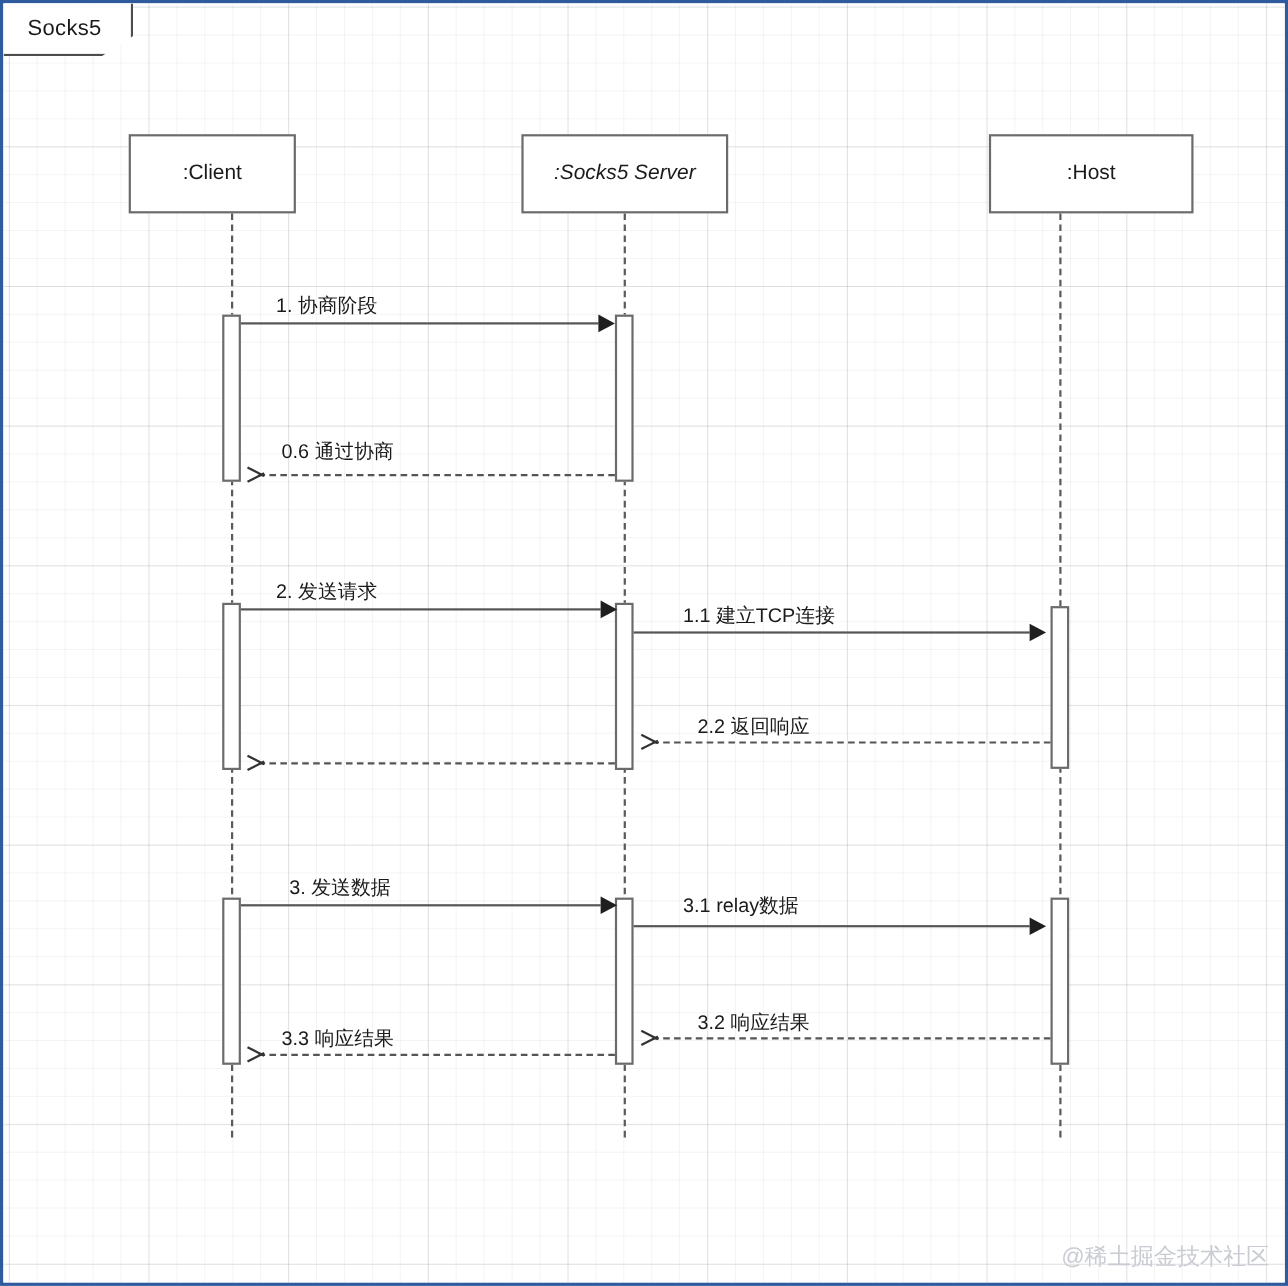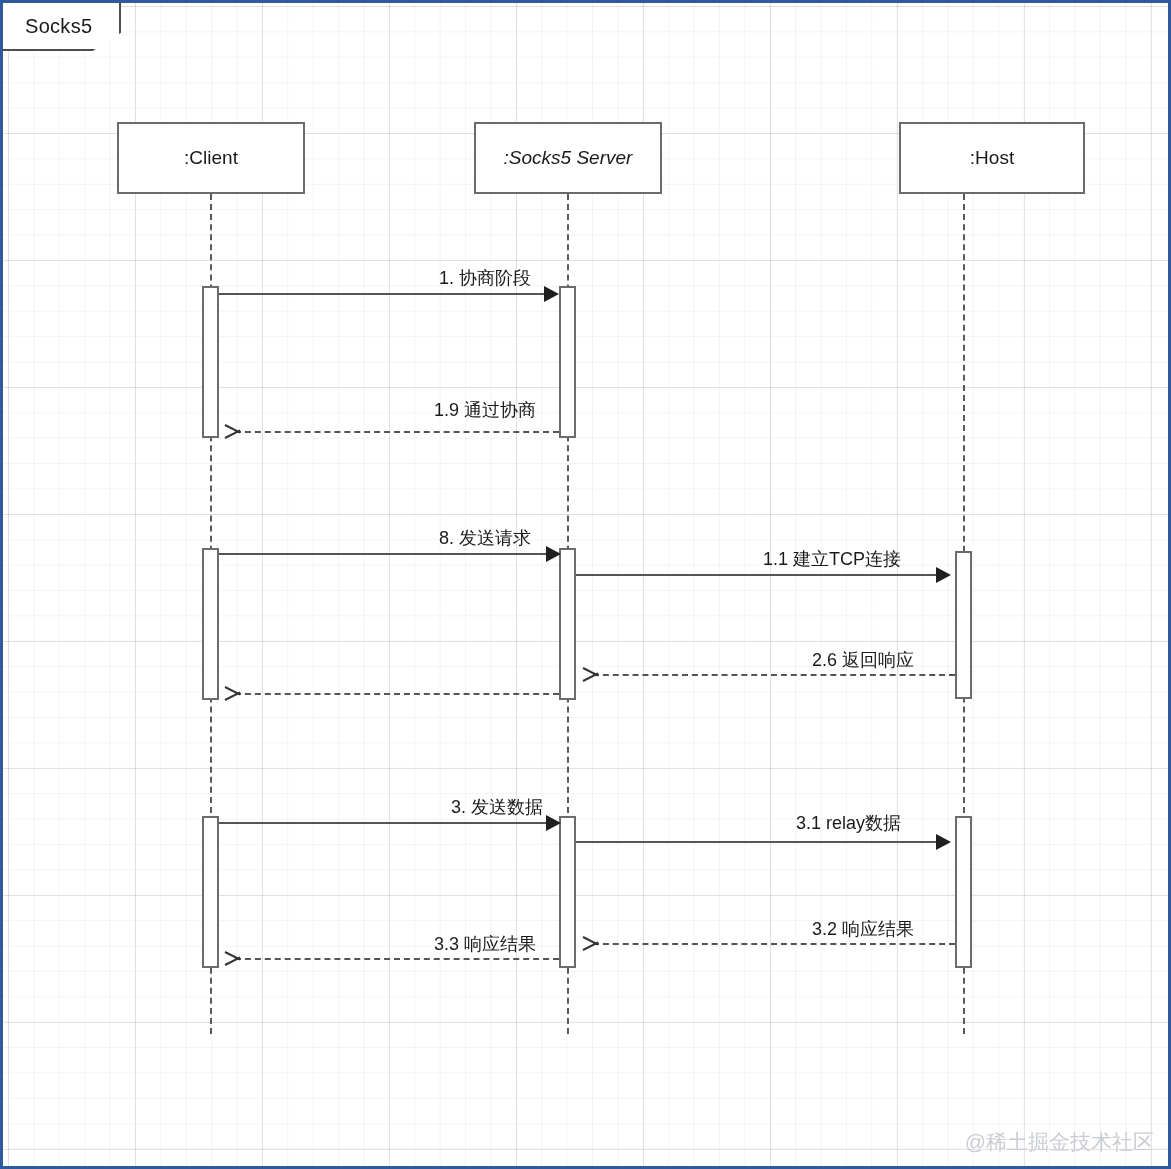--- a/index.html
+++ b/index.html
@@ -107,42 +107,42 @@
     height: 0;
     border-top: 2px solid #333333;
   }
   .arrowhead-open::before { top: 1px;  transform: rotate(27deg);  transform-origin: left center; }
   .arrowhead-open::after  { top: 14px; transform: rotate(-27deg); transform-origin: left center; }
   .msg-label {
     position: absolute;
     font-size: 18px;
     color: #1a1a1a;
     white-space: nowrap;
-    text-align: right;
+    text-align: left;
   }
   #watermark {
     position: absolute;
     right: 14px;
     bottom: 10px;
     font-size: 21px;
     color: #c9ccd2;
     white-space: nowrap;
   }
 </style>
 </head>
 <body>
 
 <div id="page">
 
   <div id="grid"></div>
 
   <div id="frame-tab"></div>
   <div id="frame-tab-label">Socks5</div>
 
-  <div class="lifeline-head" style="left:114px; top:119px; width:188px; height:72px;">
+  <div class="lifeline-head" style="left:114px; top:119px; width:152px; height:72px;">
     <span>:Client</span>
   </div>
   <div class="lifeline-head" style="left:471px; top:119px; width:188px; height:72px;font-style:italic;">
     <span>:Socks5 Server</span>
   </div>
   <div class="lifeline-head" style="left:896px; top:119px; width:186px; height:72px;">
     <span>:Host</span>
   </div>
 
   <div class="lifeline-dash" style="left:207px; top:191px; height:840px;"></div>
@@ -159,33 +159,33 @@
   <div class="activation" style="left:199px; top:813px; height:152px;"></div>
   <div class="activation" style="left:556px; top:813px; height:152px;"></div>
   <div class="activation" style="left:952px; top:813px; height:152px;"></div>
 
   <div class="msg-line solid" style="left:216px; top:290px; width:325px;"></div>
   <div class="arrowhead-solid" style="left:541px; top:283px;"></div>
   <div class="msg-label" style="left:248px; top:263px; width:280px;">1. 协商阶段</div>
 
   <div class="msg-line dashed" style="left:232px; top:428px; width:324px;"></div>
   <div class="arrowhead-open" style="left:222px; top:420px;"></div>
-  <div class="msg-label" style="left:253px; top:395px; width:280px;">1.9 通过协商</div>
+  <div class="msg-label" style="left:253px; top:395px; width:280px;">0.6 通过协商</div>
 
   <div class="msg-line solid" style="left:216px; top:550px; width:327px;"></div>
   <div class="arrowhead-solid" style="left:543px; top:543px;"></div>
-  <div class="msg-label" style="left:248px; top:523px; width:280px;">8. 发送请求</div>
+  <div class="msg-label" style="left:248px; top:523px; width:280px;">2. 发送请求</div>
 
   <div class="msg-line solid" style="left:573px; top:571px; width:360px;"></div>
   <div class="arrowhead-solid" style="left:933px; top:564px;"></div>
   <div class="msg-label" style="left:618px; top:544px; width:280px;">1.1 建立TCP连接</div>
 
   <div class="msg-line dashed" style="left:590px; top:671px; width:362px;"></div>
   <div class="arrowhead-open" style="left:580px; top:663px;"></div>
-  <div class="msg-label" style="left:631px; top:645px; width:280px;">2.6 返回响应</div>
+  <div class="msg-label" style="left:631px; top:645px; width:280px;">2.2 返回响应</div>
 
   <div class="msg-line dashed" style="left:232px; top:690px; width:324px;"></div>
   <div class="arrowhead-open" style="left:222px; top:682px;"></div>
 
   <div class="msg-line solid" style="left:216px; top:819px; width:327px;"></div>
   <div class="arrowhead-solid" style="left:543px; top:812px;"></div>
   <div class="msg-label" style="left:260px; top:792px; width:280px;">3. 发送数据</div>
 
   <div class="msg-line solid" style="left:573px; top:838px; width:360px;"></div>
   <div class="arrowhead-solid" style="left:933px; top:831px;"></div>

